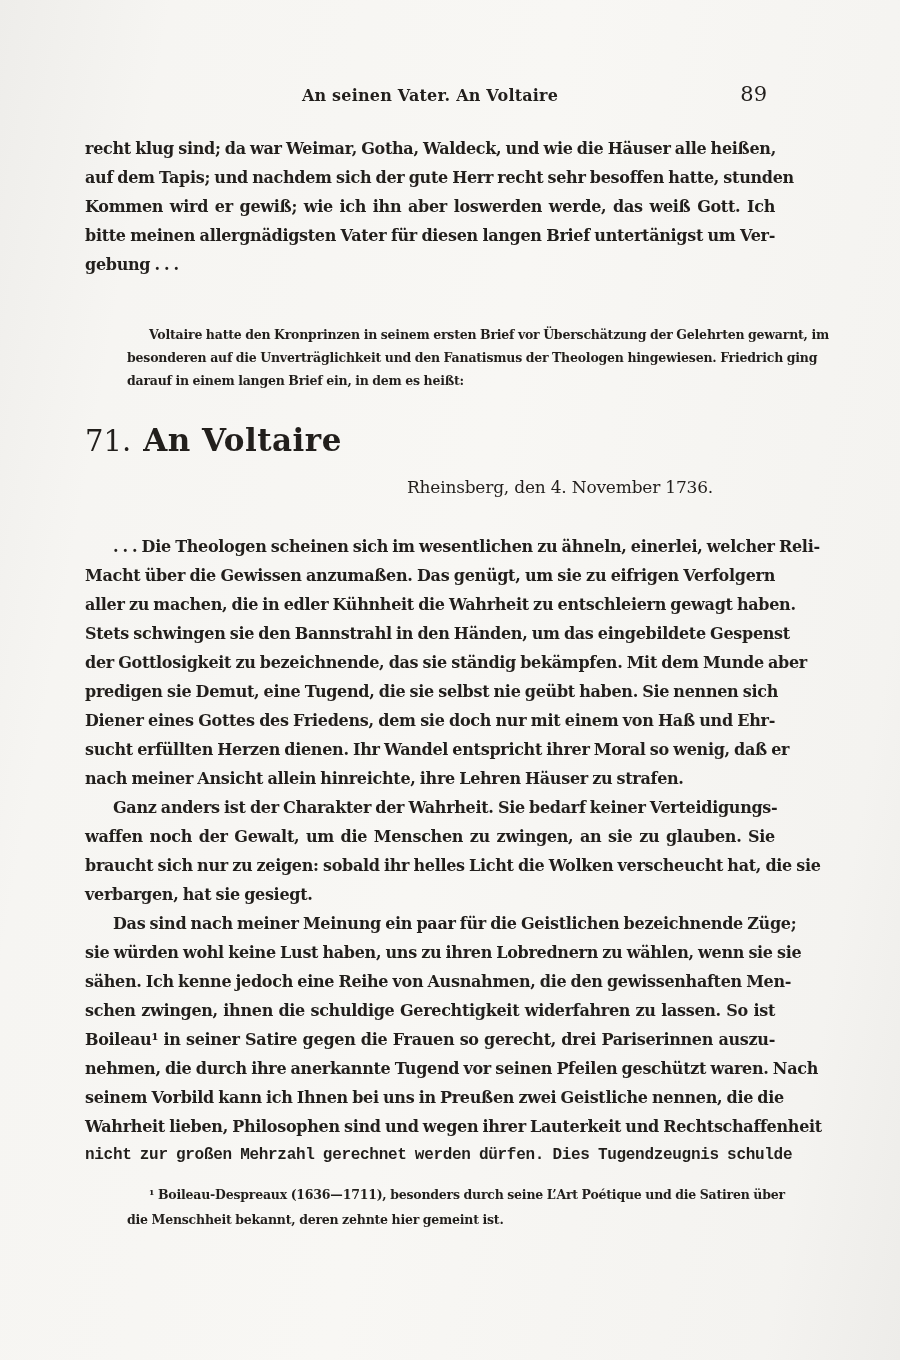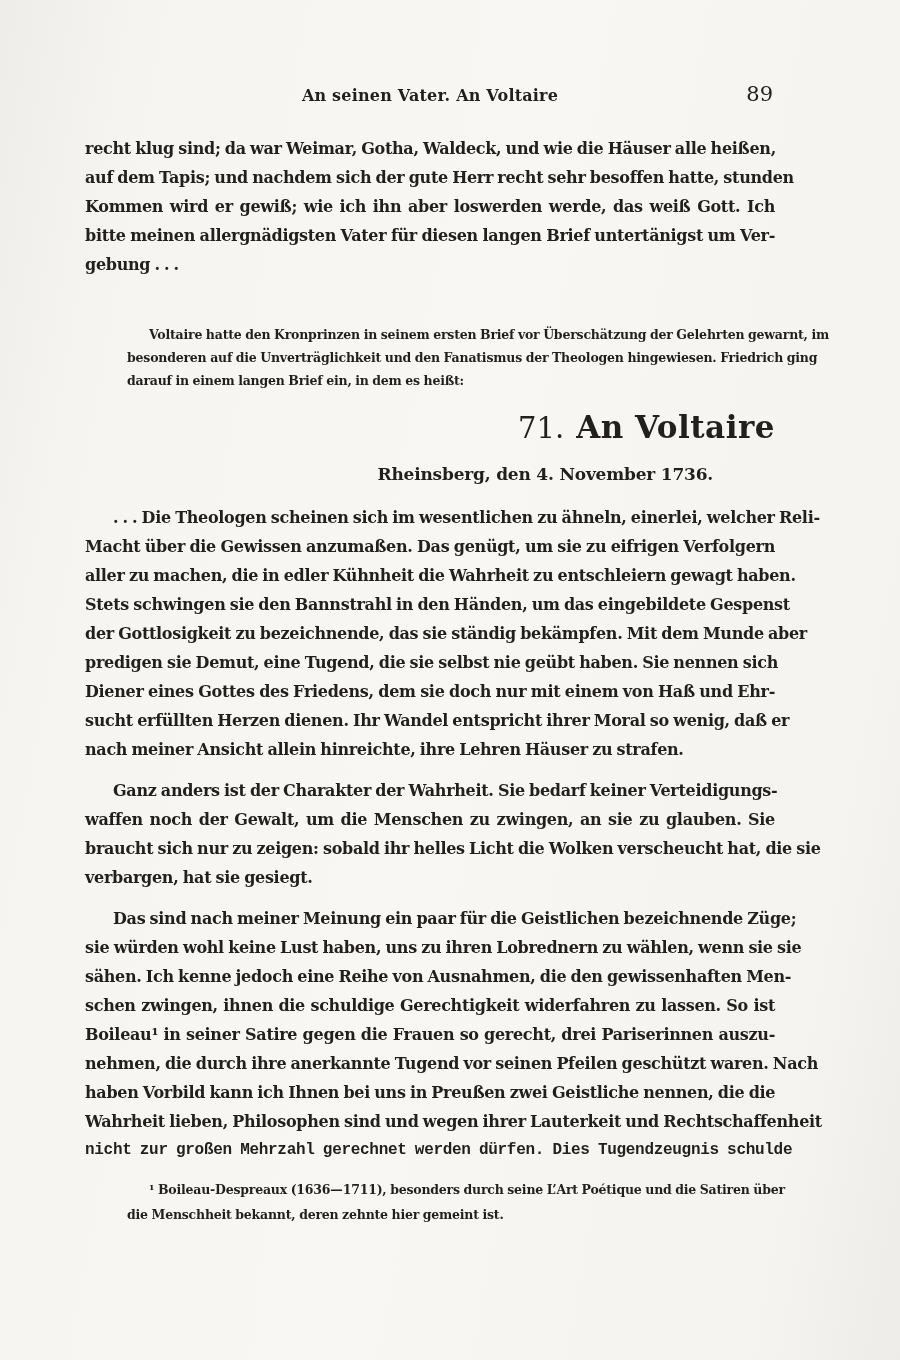--- a/index.html
+++ b/index.html
@@ -28,70 +28,70 @@
   .running-title {
     display: block;
     text-align: center;
     font-weight: bold;
     font-size: 16px;
     letter-spacing: 0.2px;
     line-height: 24px;
   }
   .page-number {
     position: absolute;
-    right: 2px;
+    right: 8px;
     top: -2px;
     font-weight: normal;
     font-size: 21px;
     line-height: 24px;
   }
   
   .para { font-weight: bold; }
   .para > div {
     text-align: justify;
     text-align-last: justify;
     white-space: nowrap;
   }
   .para > div:last-child { text-align-last: left; }
   .para.runover > div:last-child { text-align-last: justify; font-family: Liberation Mono, monospace; }
-  .body-size { font-size: 16px; letter-spacing: -0.3px; word-spacing: -1px; margin-top: 12px; }
+  .body-size { font-size: 16px; letter-spacing: -0.3px; word-spacing: -1px; }
   .body-size > div { line-height: 29px; }
   .small-size { font-size: 12.5px; letter-spacing: -0.2px; word-spacing: -0.5px; margin-left: 42px; }
   .small-size > div { line-height: 23px; }
   .indent > div:first-child { text-indent: 28px; }
   .indent-sm > div:first-child { text-indent: 22px; }
   .editor-note { margin-top: 44px; }
   
   .heading {
-    margin-top: 13px;
-    text-align: right;
+    margin-top: 26px;
+    text-align: left;
     line-height: 44px;
     height: 44px;
   }
   .heading-number {
     font-weight: normal;
     font-size: 29px;
     margin-right: 12px;
   }
   .heading-title {
     font-weight: bold;
     font-size: 31px;
     letter-spacing: 0.5px;
   }
   .dateline {
     margin-top: 12px;
     text-align: right;
     padding-right: 62px;
-    font-weight: bold;
+    font-weight: normal;
     font-size: 17px;
     line-height: 26px;
     height: 26px;
     letter-spacing: -0.2px;
   }
-  .letter-body-first { margin-top: 16px; }
+  .letter-body-first { margin-top: 32px; }
   .footnote { margin-top: 12px; }
   .footnote > div { line-height: 25px; }
 </style>
 </head>
 <body>
 
 <div class="page">
 
   <div class="header">
     <span class="running-title">An seinen Vater. An Voltaire</span>
@@ -137,21 +137,21 @@
       <div>verbargen, hat sie gesiegt.</div>
     </div>
 
   <div class="para body-size indent runover">
       <div>Das sind nach meiner Meinung ein paar für die Geistlichen bezeichnende Züge;</div>
       <div>sie würden wohl keine Lust haben, uns zu ihren Lobrednern zu wählen, wenn sie sie</div>
       <div>sähen. Ich kenne jedoch eine Reihe von Ausnahmen, die den gewissenhaften Men-</div>
       <div>schen zwingen, ihnen die schuldige Gerechtigkeit widerfahren zu lassen. So ist</div>
       <div>Boileau¹ in seiner Satire gegen die Frauen so gerecht, drei Pariserinnen auszu-</div>
       <div>nehmen, die durch ihre anerkannte Tugend vor seinen Pfeilen geschützt waren. Nach</div>
-      <div>haben Vorbild kann ich Ihnen bei uns in Preußen zwei Geistliche nennen, die die</div>
+      <div>seinem Vorbild kann ich Ihnen bei uns in Preußen zwei Geistliche nennen, die die</div>
       <div>Wahrheit lieben, Philosophen sind und wegen ihrer Lauterkeit und Rechtschaffenheit</div>
       <div>nicht zur großen Mehrzahl gerechnet werden dürfen. Dies Tugendzeugnis schulde</div>
     </div>
 
   <div class="para small-size indent-sm footnote">
       <div>¹ Boileau-Despreaux (1636—1711), besonders durch seine L’Art Poétique und die Satiren über</div>
       <div>die Menschheit bekannt, deren zehnte hier gemeint ist.</div>
     </div>
 
 </div>

